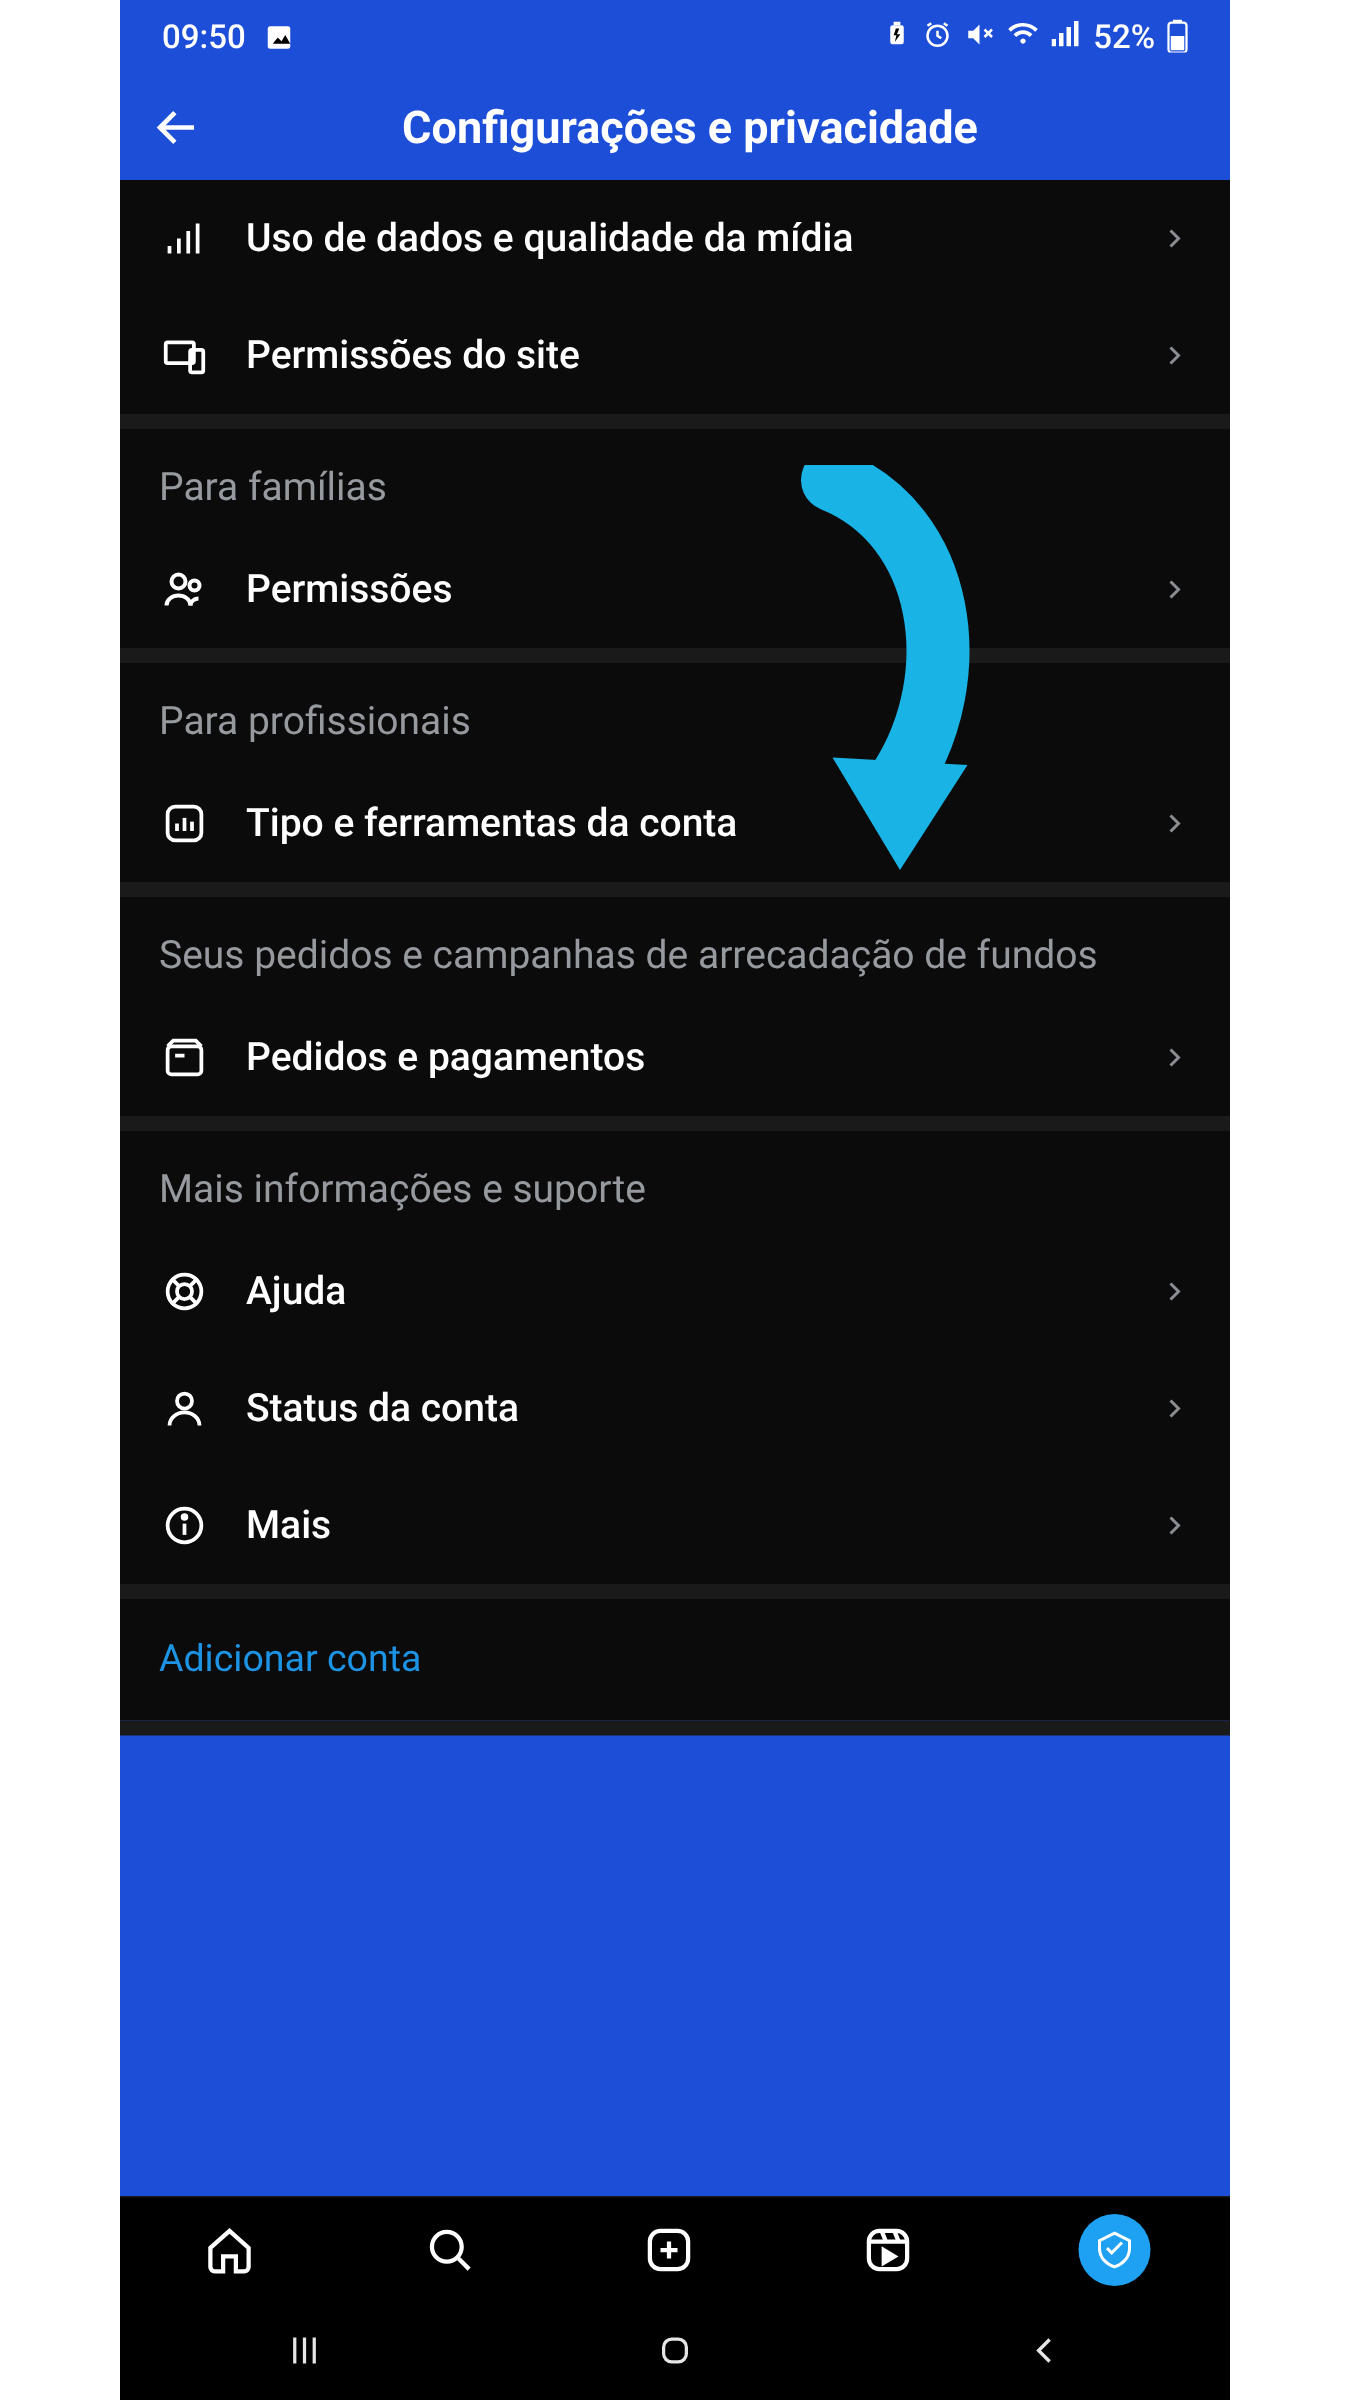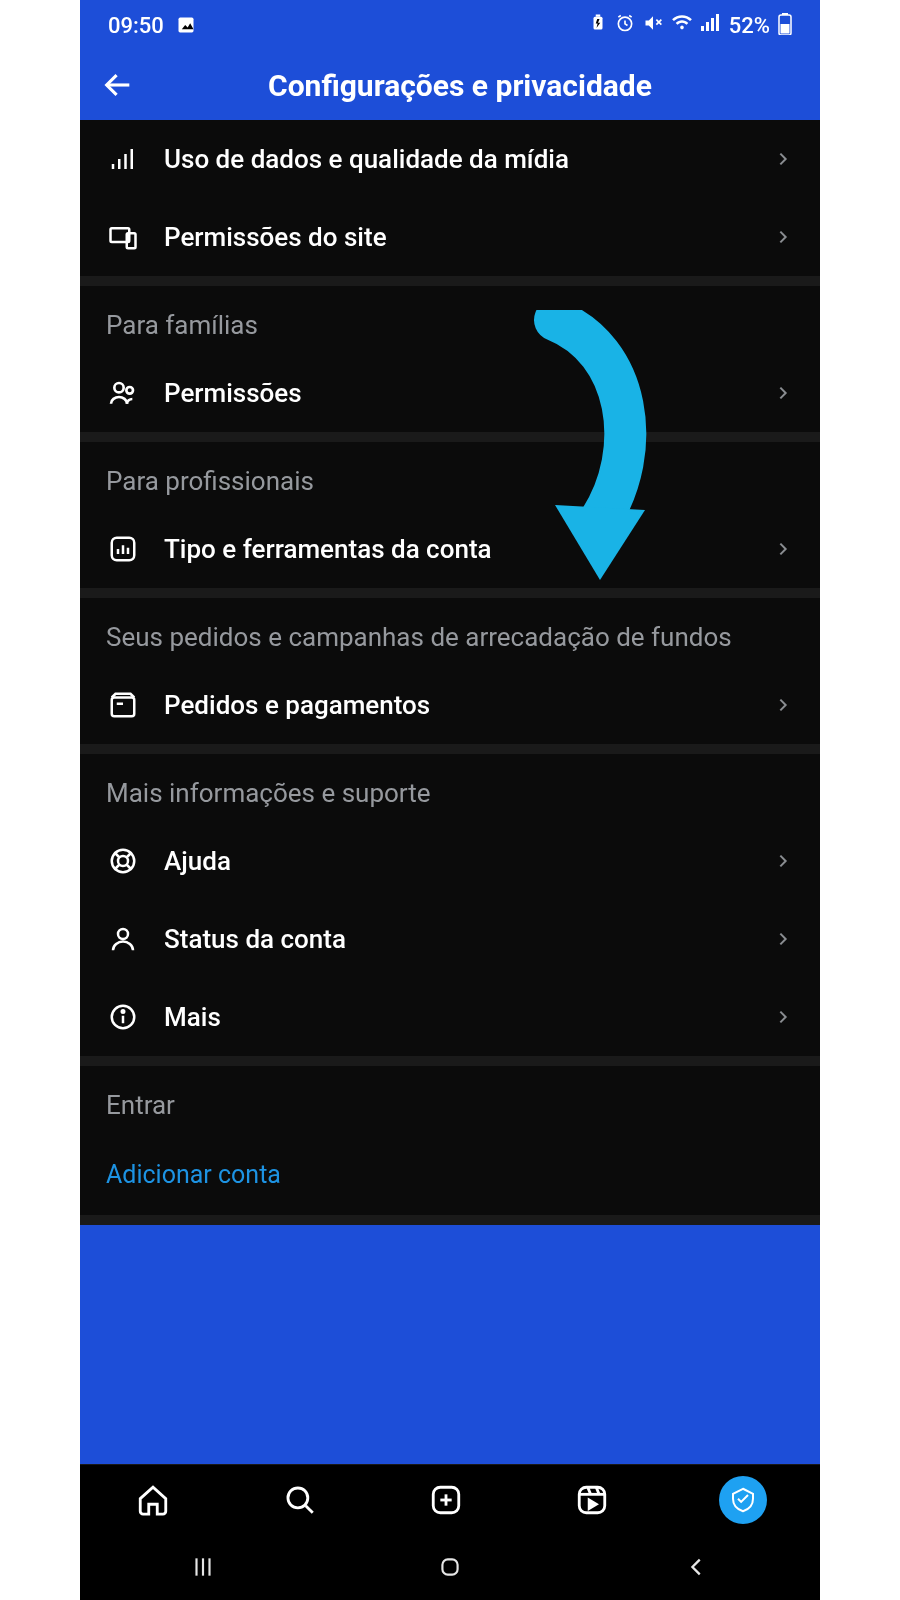--- a/index.html
+++ b/index.html
@@ -249,21 +249,20 @@
         <span class="chev">
             <svg width="16" height="16" viewBox="0 0 24 24" fill="none" stroke="#8a8d91" stroke-width="3">
               <polyline points="8 4 16 12 8 20"></polyline>
             </svg>
           </span>
       </div>
     </div>
     <div class="section-gap"></div>
 
     <div class="section">
-      <div class="section-header">Entrar</div>
       <div class="link-blue">Adicionar conta</div>
     </div>
     <div class="section-gap"></div>
 
     <div class="bottom-tabbar">
       <div class="tab-btn">
         <svg width="34" height="34" viewBox="0 0 24 24" fill="none" stroke="#fff" stroke-width="2">
             <path d="M3 11l9-8 9 8v9a2 2 0 0 1-2 2h-4v-7h-6v7H5a2 2 0 0 1-2-2z"></path>
           </svg>
       </div>

